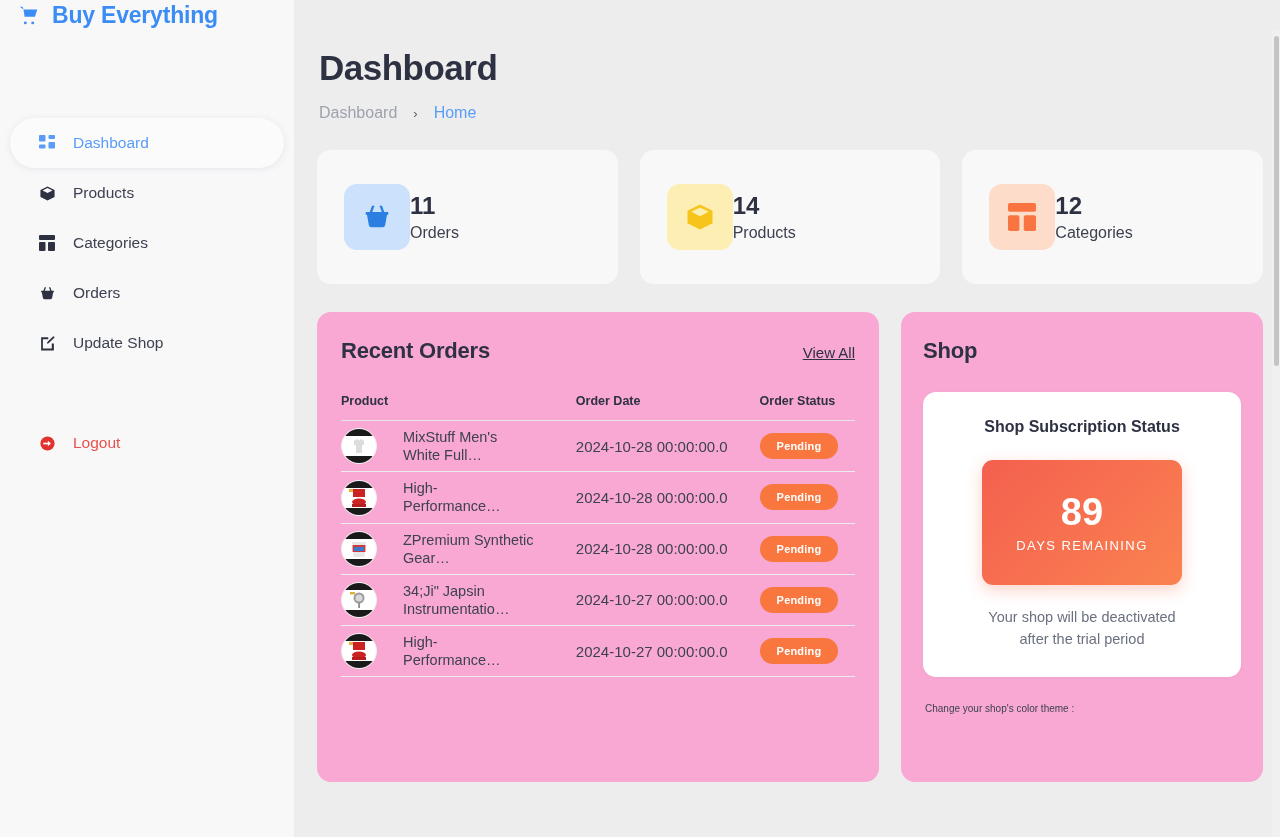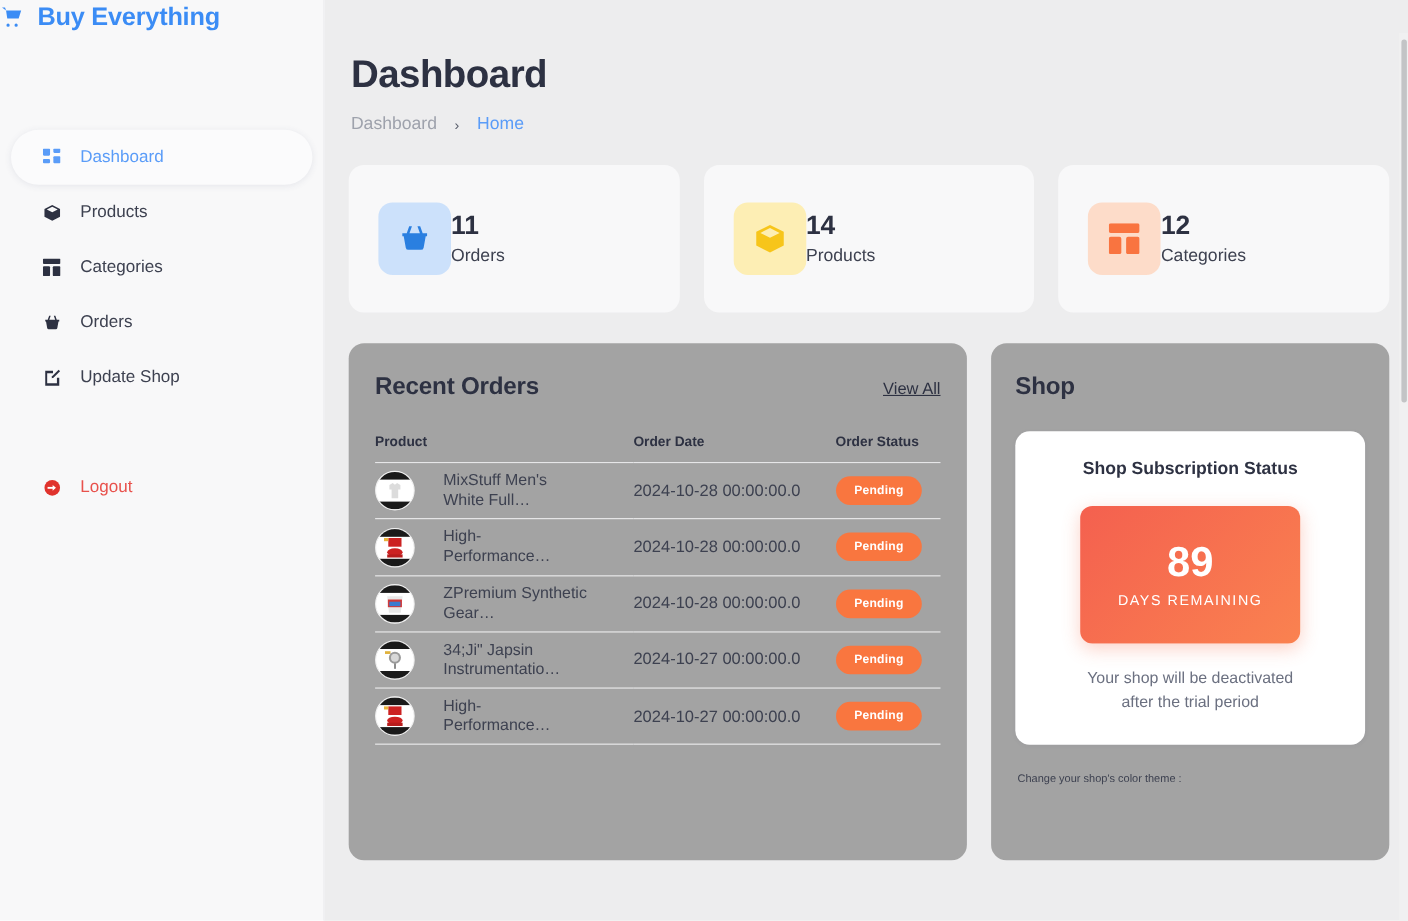--- a/index.html
+++ b/index.html
@@ -15,21 +15,21 @@
   .sidebar {
     width: 295px; height: 837px;
     background: #f8f8f9;
     border-right: 1px solid #ececed;
     display: flex; flex-direction: column;
     flex: 0 0 295px;
     position: relative; z-index: 5;
   }
   .brand {
     height: 30px; display: flex; align-items: center;
-    gap: 12px; padding-left: 0; margin-top: 0px;
+    gap: 12px; padding-left: 18px; margin-top: 0px;
   }
   .brand-icon { color: #3b8cf5; display: flex; align-items: center; }
   .brand-text {
     color: #3b8cf5; font-size: 23px; font-weight: bold;
     letter-spacing: -0.2px;
   }
   .nav { margin-top: 88px; display: flex; flex-direction: column; }
   .nav-item {
     height: 50px; display: flex; align-items: center; gap: 17px;
     padding-left: 28px; margin: 0 10px; border-radius: 28px;
@@ -131,21 +131,21 @@
     width: 66px; height: 66px; border-radius: 13px;
     display: flex; align-items: center; justify-content: center;
     flex: 0 0 66px;
   }
   .stat-num { font-size: 24px; font-weight: bold; color: #2d3142; line-height: 1.15; }
   .stat-lbl { font-size: 16px; color: #3d4150; margin-top: 4px; }
 
   
   .panels { display: flex; gap: 22px; margin-top: 28px; align-items: flex-start; }
   .panel {
-    background: #a3a3a3; border-radius: 14px;
+    background: #f9a8d4; border-radius: 14px;
     padding: 26px 24px 0 24px;
   }
   .panel.orders { flex: 0 0 562px; height: 470px; }
   .panel.shop { flex: 1; height: 470px; padding: 26px 22px 0 22px; }
 
   .panel-head { display: flex; align-items: baseline; }
   .panel-title { font-size: 22px; font-weight: bold; color: #2d3142; letter-spacing: -0.2px; }
   .view-all {
     margin-left: auto; font-size: 15px; color: #2d3142;
     text-decoration: underline; cursor: pointer;

